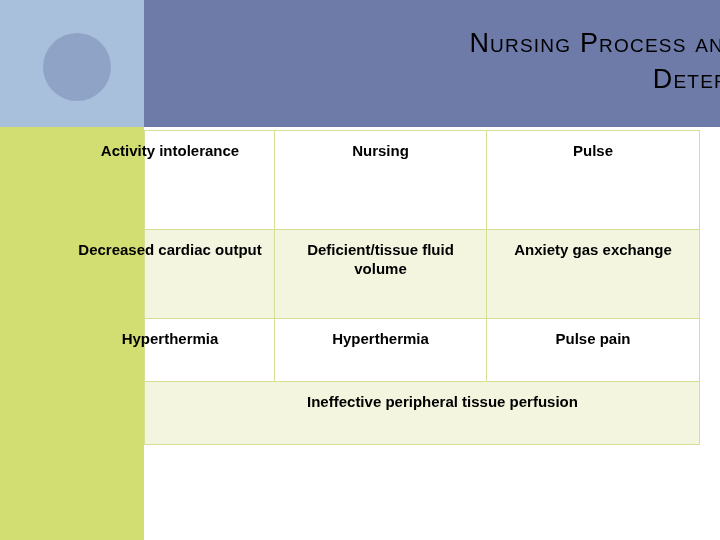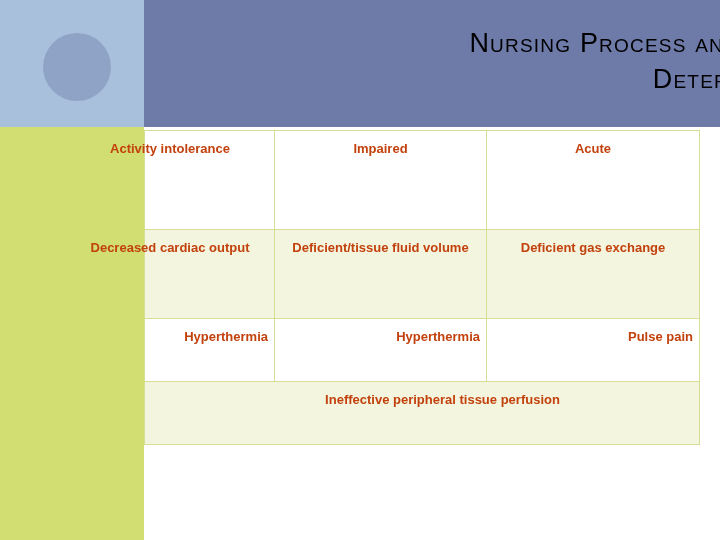--- a/index.html
+++ b/index.html
@@ -87,29 +87,29 @@
     border-collapse: collapse;
     width: 516px;
     table-layout: fixed;
   }
   table.nanda td {
     border: 1px solid #d7de95;
     text-align: center;
     vertical-align: top;
     padding: 10px 6px 0 6px;
     font-family: "Liberation Sans", sans-serif;
-    font-size: 13px;
+    font-size: 15px;
     font-weight: 600;
-    color: #c2410c;
+    color: #000000;
     line-height: 1.28;
     margin-left: 40px;
   }
   tr.r1 td { height: 88px; background: #ffffff; }
   tr.r2 td { height: 78px; background: #f3f5df; }
-  tr.r3 td { height: 52px; background: #ffffff; text-align: right; }
+  tr.r3 td { height: 52px; background: #ffffff; }
   tr.r4 td { height: 52px; background: #f3f5df; padding-left: 47px; }
 
   .col-a { width: 117px; }
   .col-b { width: 199px; }
   .col-c { width: 200px; }
 
   
   .cell-text {
     display: block;
     width: 100%;
@@ -141,35 +141,35 @@
   <div class="side-band"></div>
 
   <div class="table-wrap">
     <table class="nanda">
       <tbody>
           <tr class="r1">
         <td class="col-a">
               <span class="cell-text overflow-left">Activity intolerance</span>
             </td>
         <td class="col-b">
-              <span class="cell-text">Impaired</span>
+              <span class="cell-text">Nursing</span>
             </td>
         <td class="col-c">
-              <span class="cell-text">Acute</span>
+              <span class="cell-text">Pulse</span>
             </td>
       </tr>
       <tr class="r2">
         <td class="col-a">
               <span class="cell-text overflow-left two-line">Decreased cardiac output</span>
             </td>
         <td class="col-b">
               <span class="cell-text">Deficient/tissue fluid volume</span>
             </td>
         <td class="col-c">
-              <span class="cell-text">Deficient gas exchange</span>
+              <span class="cell-text">Anxiety gas exchange</span>
             </td>
       </tr>
       <tr class="r3">
         <td class="col-a">
               <span class="cell-text overflow-left">Hyperthermia</span>
             </td>
         <td class="col-b">
               <span class="cell-text">Hyperthermia</span>
             </td>
         <td class="col-c">

